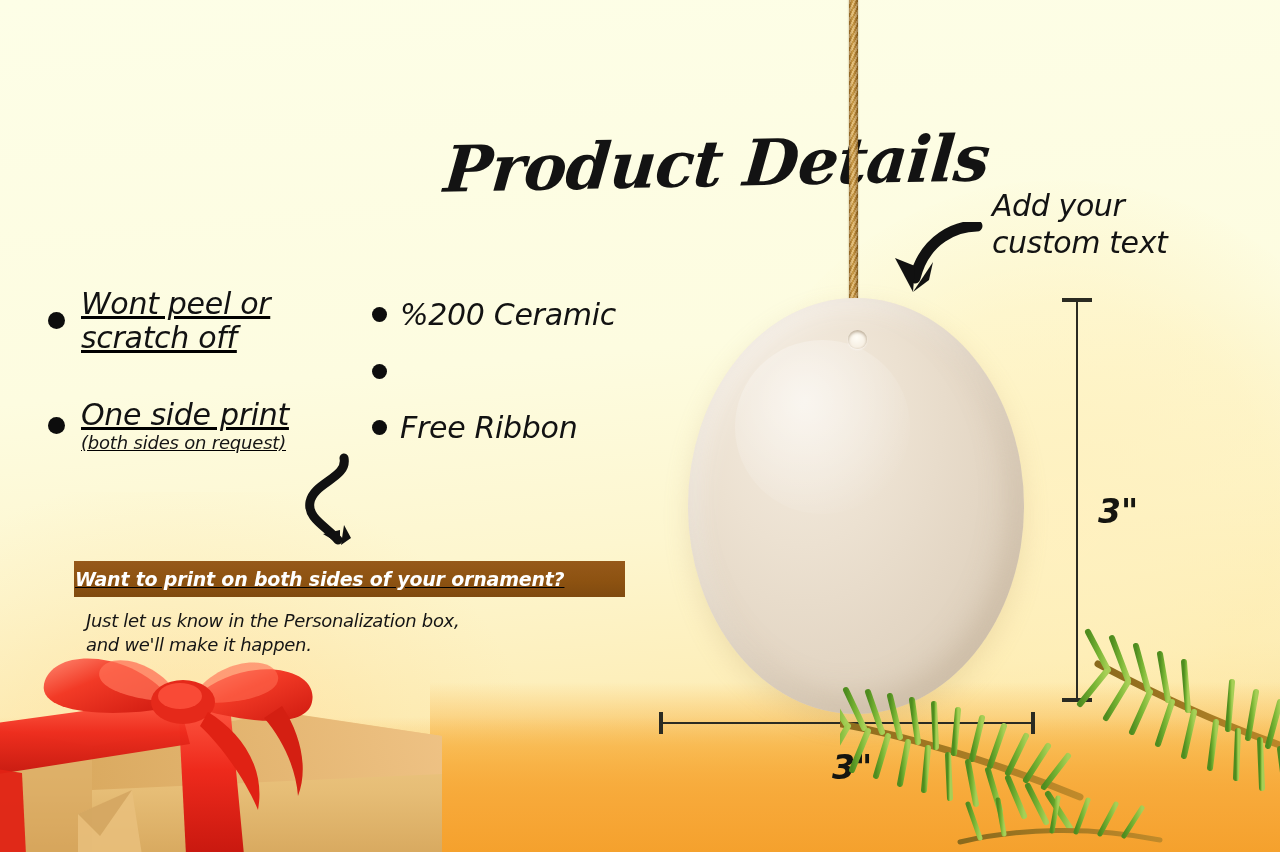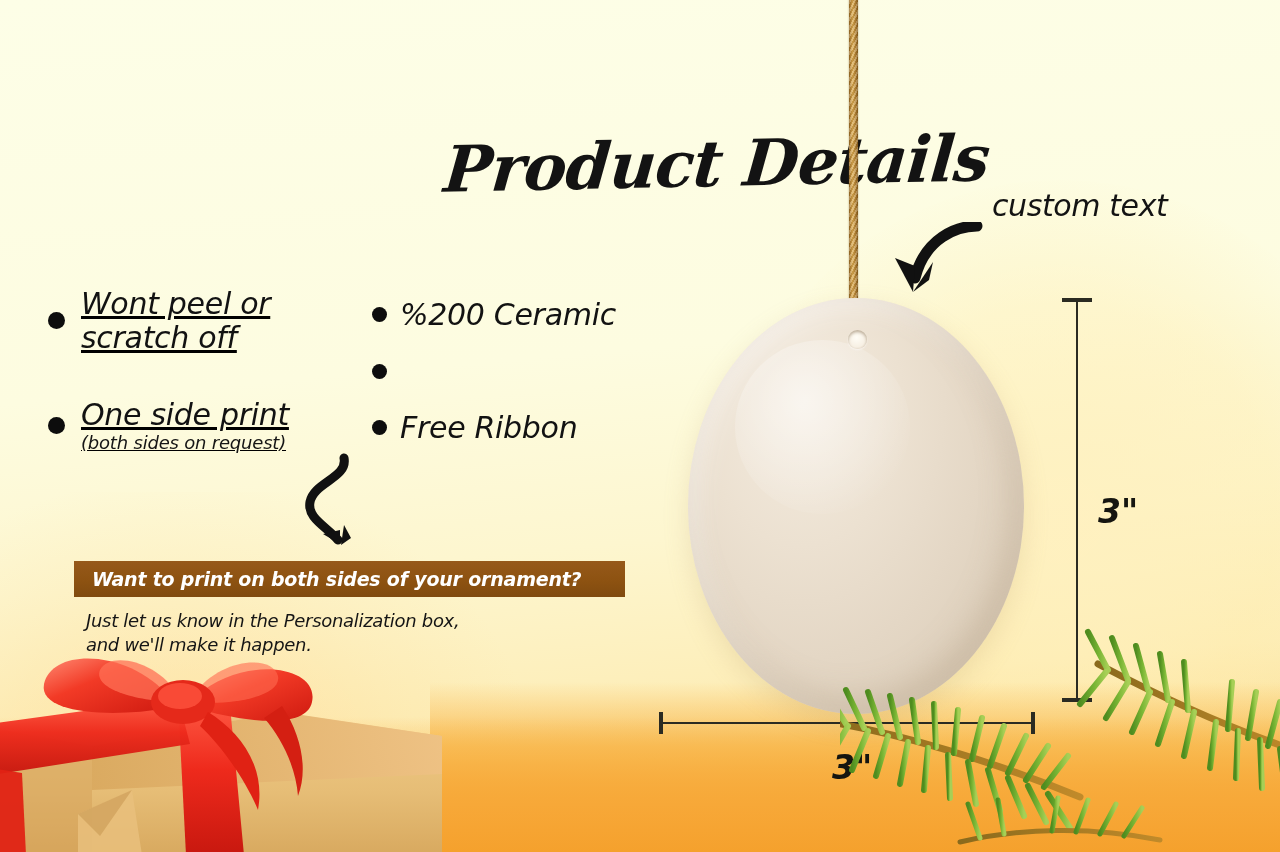--- a/index.html
+++ b/index.html
@@ -112,22 +112,23 @@
   .arrow-to-ornament { left: 885px; top: 222px; }
 
   
   .banner {
     position: absolute;
     left: 74px; top: 561px;
     width: 551px; height: 36px;
     background: linear-gradient(to bottom, #96591a 0%, #8d5211 55%, #804a0f 100%);
     display: flex;
     align-items: center;
-    padding-left: 18px;
+    padding-left: 1px;
     box-sizing: border-box;
+    text-decoration: underline;
   }
   .banner-text {
     font-family: "DejaVu Sans", sans-serif;
     font-style: italic;
     font-weight: 700;
     font-size: 19px;
     color: #ffffff;
     letter-spacing: -0.2px;
     white-space: nowrap;
   }
@@ -316,20 +317,21 @@
     <path d="M53 93 L56 73 L63 86 Z" fill="#111111"></path>
   </svg>
 
   <svg class="arrow arrow-to-ornament" width="100" height="80" viewBox="0 0 100 80">
     <path d="M92 4 C72 4, 40 16, 30 56" fill="none" stroke="#111111" stroke-width="11" stroke-linecap="round"></path>
     <path d="M28 70 L10 36 L30 44 Z" fill="#111111"></path>
     <path d="M28 70 L48 40 L44 58 Z" fill="#111111"></path>
   </svg>
 
   <div class="callout">
+    <span>Add your</span>
     <span>custom text</span>
   </div>
 
   <div class="banner">
     <span class="banner-text">Want to print on both sides of your ornament?</span>
   </div>
   <div class="banner-note">
     <span>Just let us know in the Personalization box,</span><br>
     <span>and we'll make it happen.</span>
   </div>

